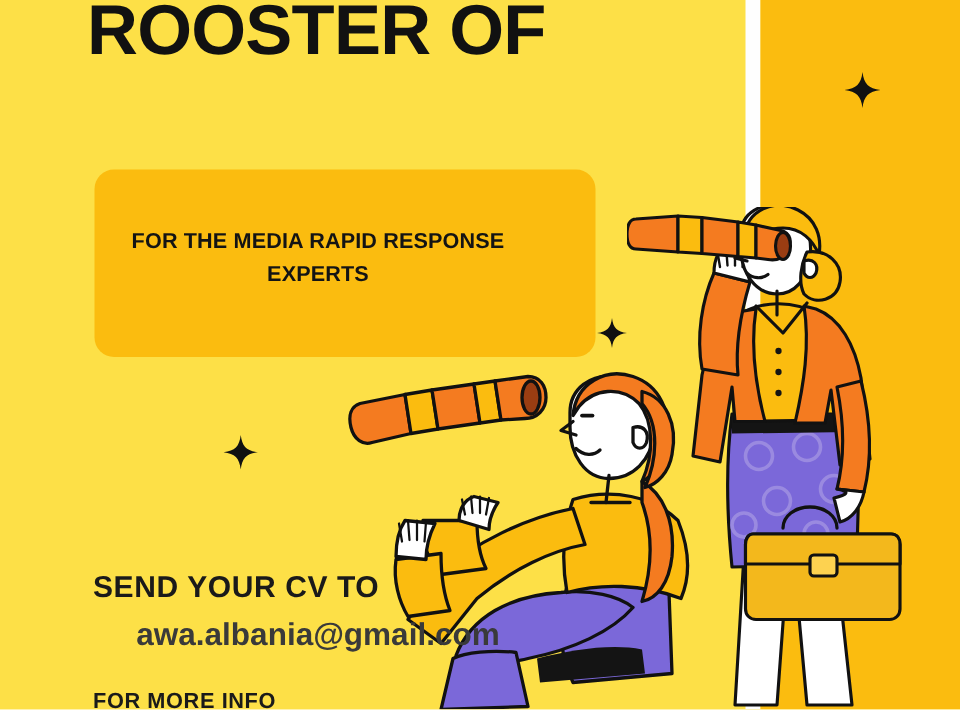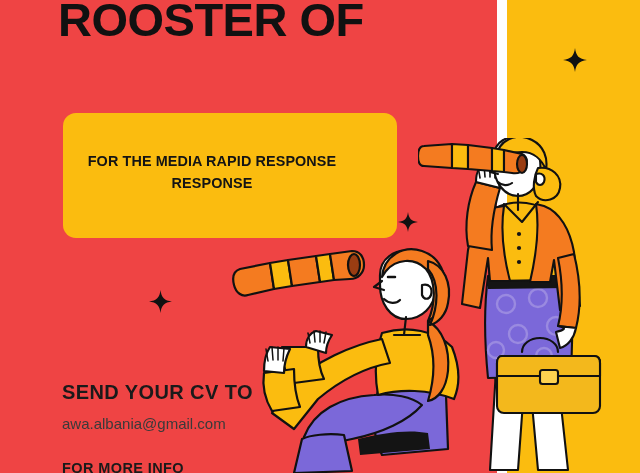--- a/index.html
+++ b/index.html
@@ -6,21 +6,21 @@
   html, body {
     margin: 0;
     padding: 0;
     background: #ffffff;
   }
   #poster {
     position: relative;
     width: 640px;
     height: 473px;
     overflow: hidden;
-    background: #ef4444;
+    background: #fde047;
     font-family: "Liberation Sans", sans-serif;
     -webkit-font-smoothing: antialiased;
   }
 
   
   .yellow-panel {
     position: absolute;
     left: 507px;
     top: 0;
     width: 133px;
@@ -84,25 +84,26 @@
     display: block;
     font-size: 20px;
     font-weight: bold;
     color: #1a1a1a;
     letter-spacing: 0.4px;
     line-height: 18px;
   }
   .contact .email {
     display: block;
     margin-top: 14px;
-    font-size: 15px;
-    font-weight: normal;
+    font-size: 21px;
+    font-weight: bold;
     color: #3a3a3a;
     letter-spacing: 0px;
     line-height: 18px;
+    text-align: center;
   }
   .contact .info-label {
     display: block;
     margin-top: 26px;
     font-size: 14.5px;
     font-weight: bold;
     color: #1a1a1a;
     letter-spacing: 0.4px;
     line-height: 18px;
   }
@@ -123,21 +124,21 @@
   <div class="panel-gap"></div>
   <div class="yellow-panel"></div>
 
   <div class="headline">
     <span>ROOSTER OF</span>
   </div>
 
   <div class="subtitle-box">
     <div class="subtitle-text">
       <span>FOR THE MEDIA RAPID RESPONSE</span><br>
-      <span>RESPONSE</span>
+      <span>EXPERTS</span>
     </div>
   </div>
 
   <svg class="sparkle" style="left:563px; top:48px;" width="24" height="24" viewBox="0 0 24 24">
     <path d="M12 0 C13 8 16 11 24 12 C16 13 13 16 12 24 C11 16 8 13 0 12 C8 11 11 8 12 0 Z" fill="#111111"></path>
   </svg>
   <svg class="sparkle" style="left:398px; top:212px;" width="20" height="20" viewBox="0 0 24 24">
     <path d="M12 0 C13 8 16 11 24 12 C16 13 13 16 12 24 C11 16 8 13 0 12 C8 11 11 8 12 0 Z" fill="#111111"></path>
   </svg>
   <svg class="sparkle" style="left:149px; top:290px;" width="23" height="23" viewBox="0 0 24 24">

